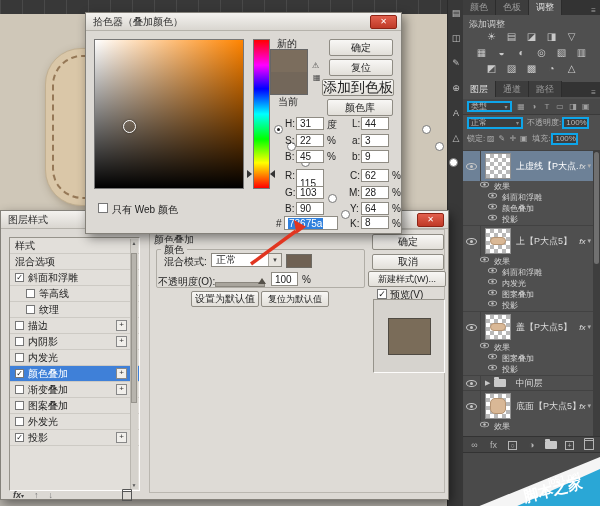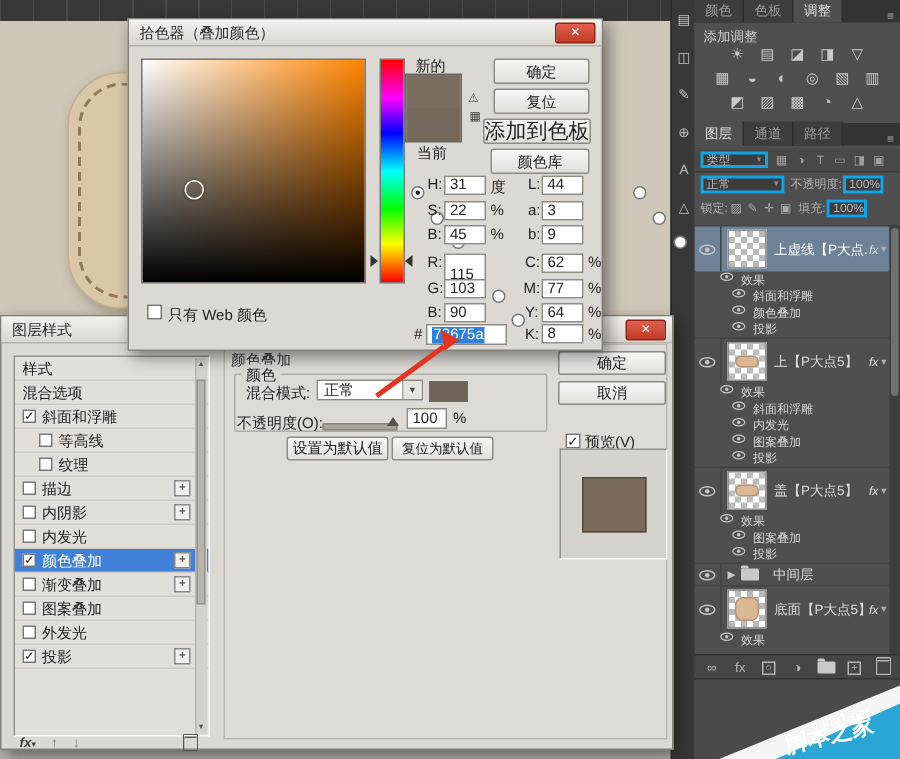--- a/index.html
+++ b/index.html
@@ -452,20 +452,21 @@
     <div class="abs inp" style="left:270px;top:61px;width:27px;height:14px">
       <span>100</span>
     </div>
     <span class="abs flab" style="left:301px;top:63px">%</span>
 
     <div class="abs btn" style="left:190px;top:80px;width:66px;height:14px;font-size:10px">设置为默认值</div>
     <div class="abs btn" style="left:260px;top:80px;width:66px;height:14px;font-size:9px">复位为默认值</div>
 
     <div class="abs btn" style="left:371px;top:23px;width:70px;height:14px">确定</div>
     <div class="abs btn" style="left:371px;top:43px;width:70px;height:14px">取消</div>
+    <div class="abs btn" style="left:367px;top:60px;width:76px;height:14px;font-size:9px">新建样式(W)...</div>
     <span class="abs cbx" style="left:376px;top:78px">✓</span>
     <span class="abs flab" style="left:389px;top:77px">预览(V)</span>
     <div class="abs well" style="left:372px;top:88px;width:70px;height:72px">
       <div class="abs" style="left: 14px; top: 18px; width: 41px; height: 35px; border: 1px solid rgb(79, 74, 66); background: rgb(122, 108, 89);"></div>
     </div>
   </div>
 
   <div class="abs" style="left:0;top:498px;width:447px;height:8px;background:#b7b3ac"></div>
 
   <div class="abs dlg" style="left:85px;top:12px;width:315px;height:220px;z-index:30">
@@ -560,21 +561,21 @@
       </div>
 
     <span class="abs flab" style="left:264px;top:157px">C:</span>
     <div class="abs inp" style="left:275px;top:156px;width:28px;height:13px">
         <span>62</span>
       </div>
     <span class="abs flab" style="left:306px;top:157px">%</span>
 
     <span class="abs flab" style="left:263px;top:174px">M:</span>
     <div class="abs inp" style="left:275px;top:173px;width:28px;height:13px">
-        <span>77</span>
+        <span>28</span>
       </div>
     <span class="abs flab" style="left:306px;top:174px">%</span>
 
     <span class="abs flab" style="left:264px;top:190px">Y:</span>
     <div class="abs inp" style="left:275px;top:189px;width:28px;height:13px">
         <span>64</span>
       </div>
     <span class="abs flab" style="left:306px;top:190px">%</span>
 
     <span class="abs flab" style="left:264px;top:205px">K:</span>

